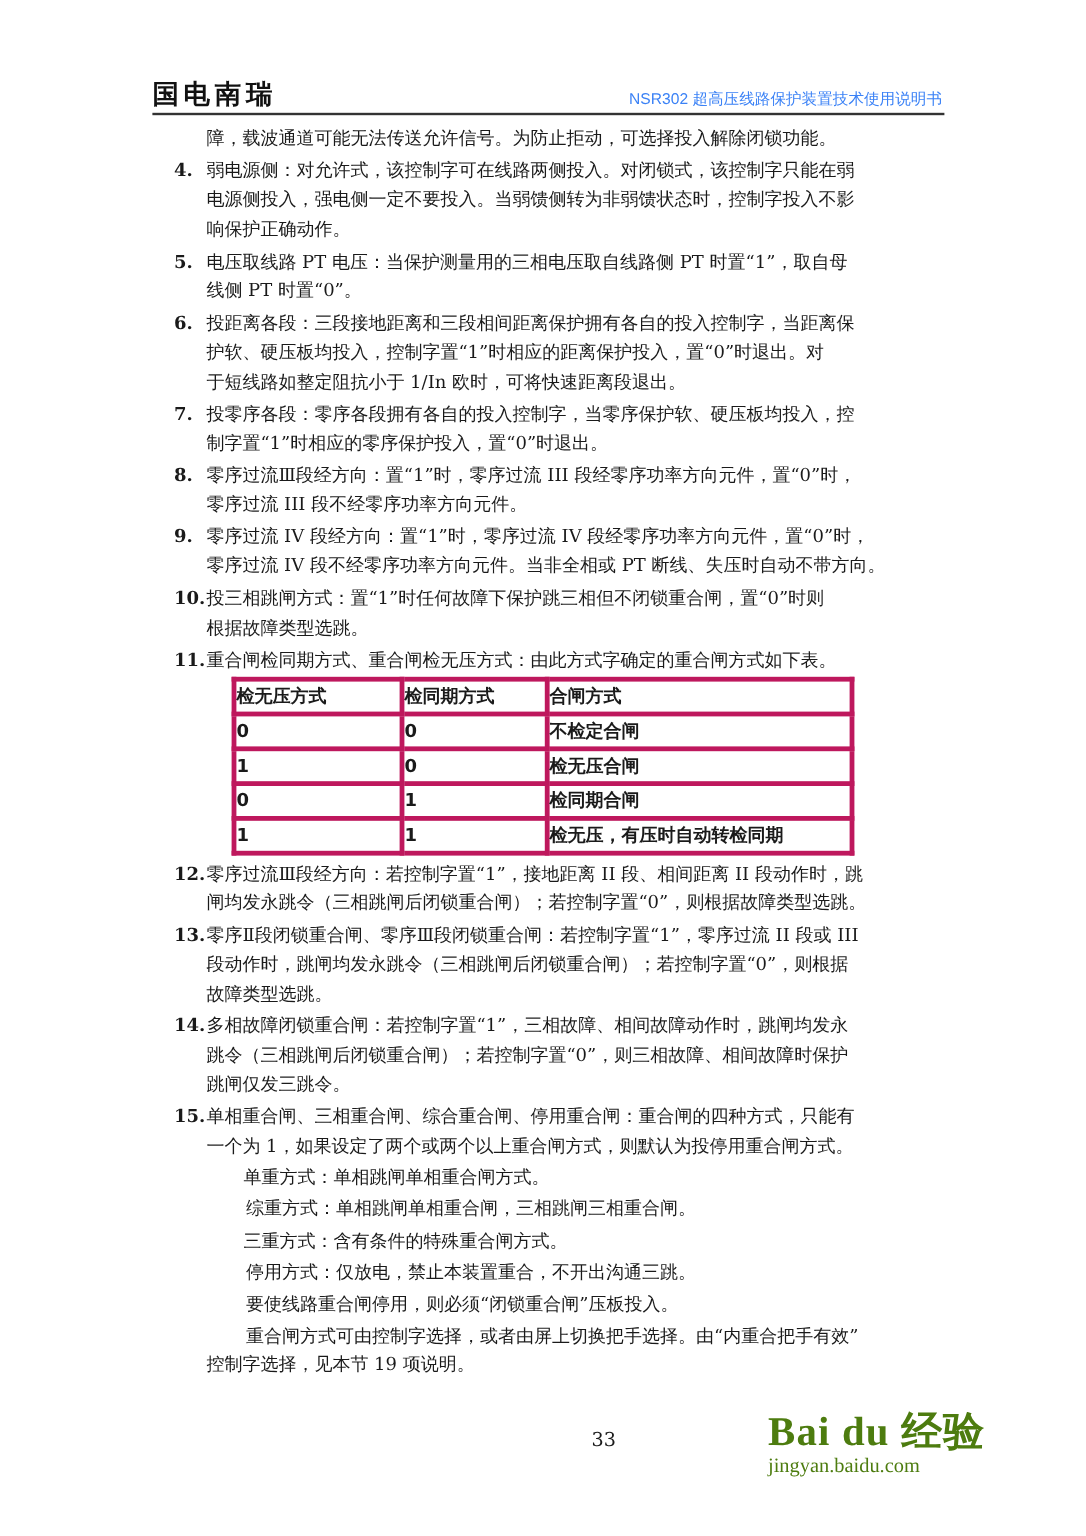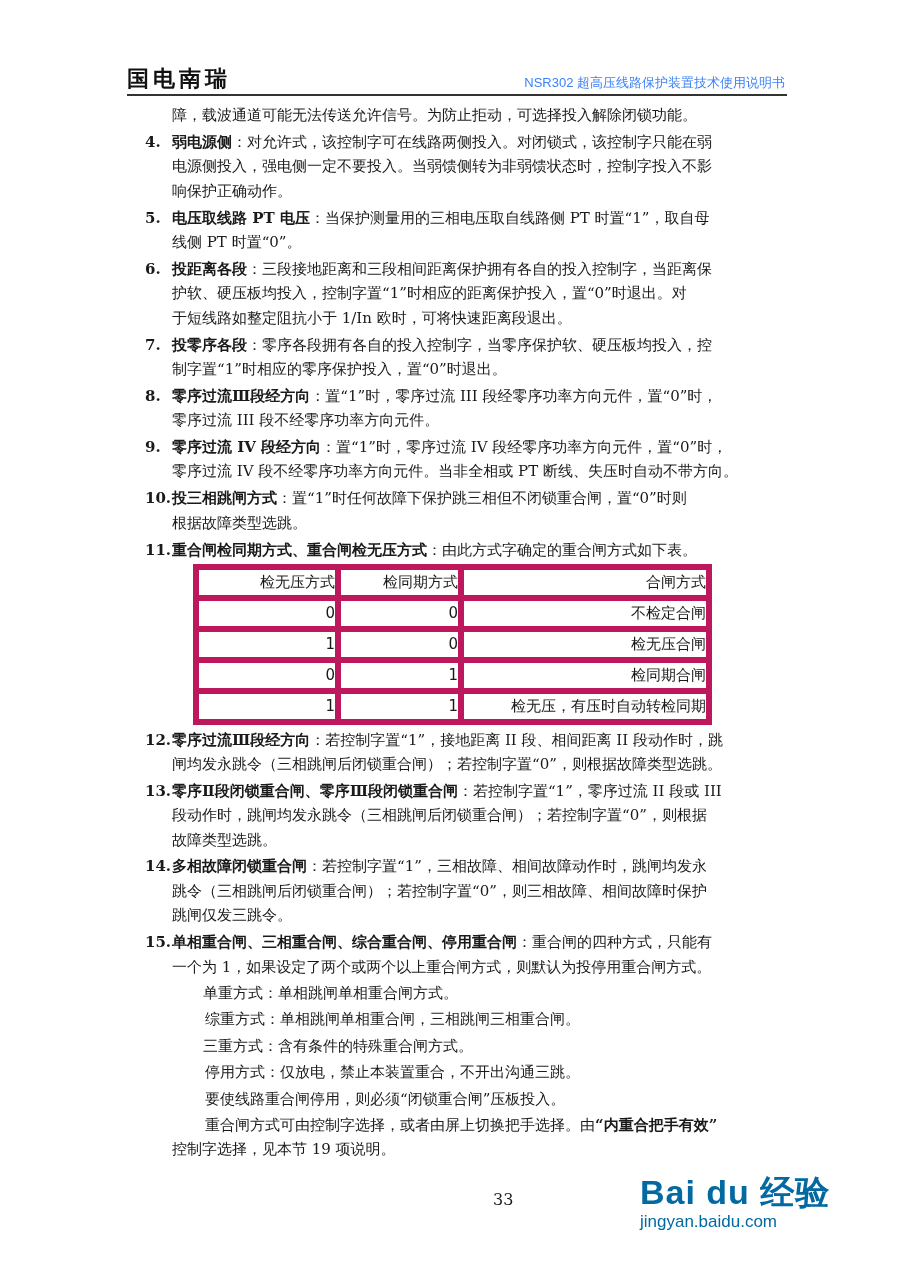--- a/index.html
+++ b/index.html
@@ -10,29 +10,29 @@
   .logo { position: absolute; left: 0; top: 2px; font-size: 22px; font-weight: bold;
           letter-spacing: 4px; font-family: "DejaVu Serif", serif; color: #111; text-align: center; }
   .doc-title { position: absolute; right: 2px; top: 12px; font-size: 13px;
                font-family: Liberation Sans, sans-serif; color: #3b82f6; }
   .body-text { position: absolute; left: 145px; top: 103px; width: 640px;
                font-size: 15px; line-height: 24.4px; }
   .line { white-space: nowrap; height: 24.4px; }
   .cont { padding-left: 27px; }
   .item { display: flex; white-space: nowrap; height: 24.4px; margin-top: 2.5px; }
   .num { width: 27px; font-weight: bold; flex: none; }
-  .term { font-weight: bold; }
+  .term { font-weight: normal; }
   .sub { padding-left: 58px; }
   table.mode { border-collapse: collapse; margin: 2px 0 0 48px; width: 519px; font-size: 15px; }
-  table.mode td, table.mode th { border: 6px solid #be185d; text-align: right; height: 25px;
-            padding: 0; font-weight: normal; }
+  table.mode td, table.mode th { border: 4px solid #be185d; text-align: left; height: 25px;
+            padding: 0; font-weight: bold; }
   table.mode td.num-cell { font-family: "DejaVu Sans", "Liberation Sans", sans-serif; }
   .page-num { position: absolute; left: 445px; top: 1190px; font-size: 16px; margin-left: 48px; }
-  .watermark { position: absolute; left: 640px; top: 1170px; color: #0369a1;
-               font-family: Liberation Sans, sans-serif; }
+  .watermark { position: absolute; left: 640px; top: 1170px; color: #4d7c0f;
+               font-family: Liberation Serif, serif; }
   .wm-logo { font-size: 34px; font-weight: bold; letter-spacing: 1px; }
   .wm-url { font-size: 17px; margin-top: -4px; }
 </style>
 </head>
 <body>
 
 <div class="header">
   <div class="logo">国电南瑞</div>
   <div class="doc-title">NSR302 超高压线路保护装置技术使用说明书</div>
 </div>

